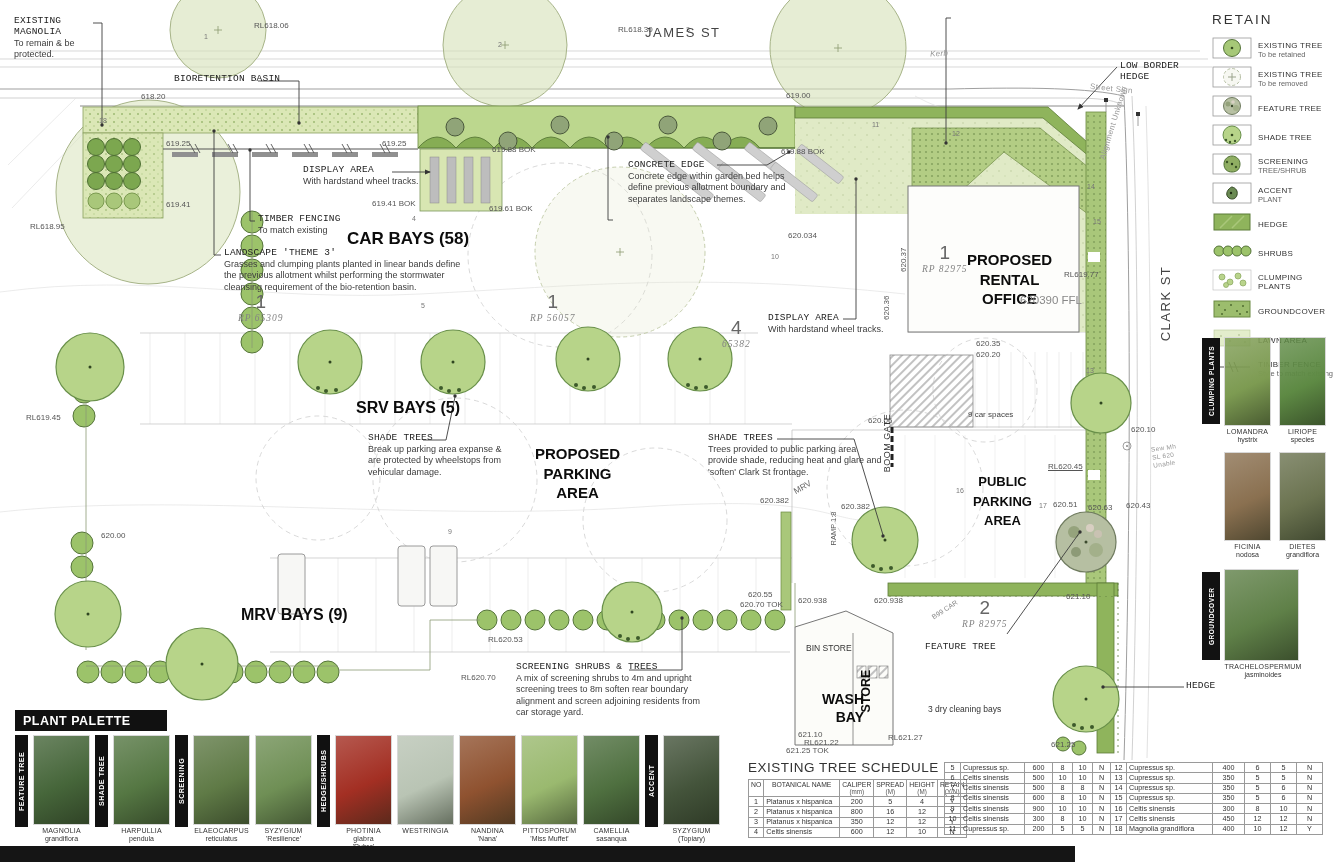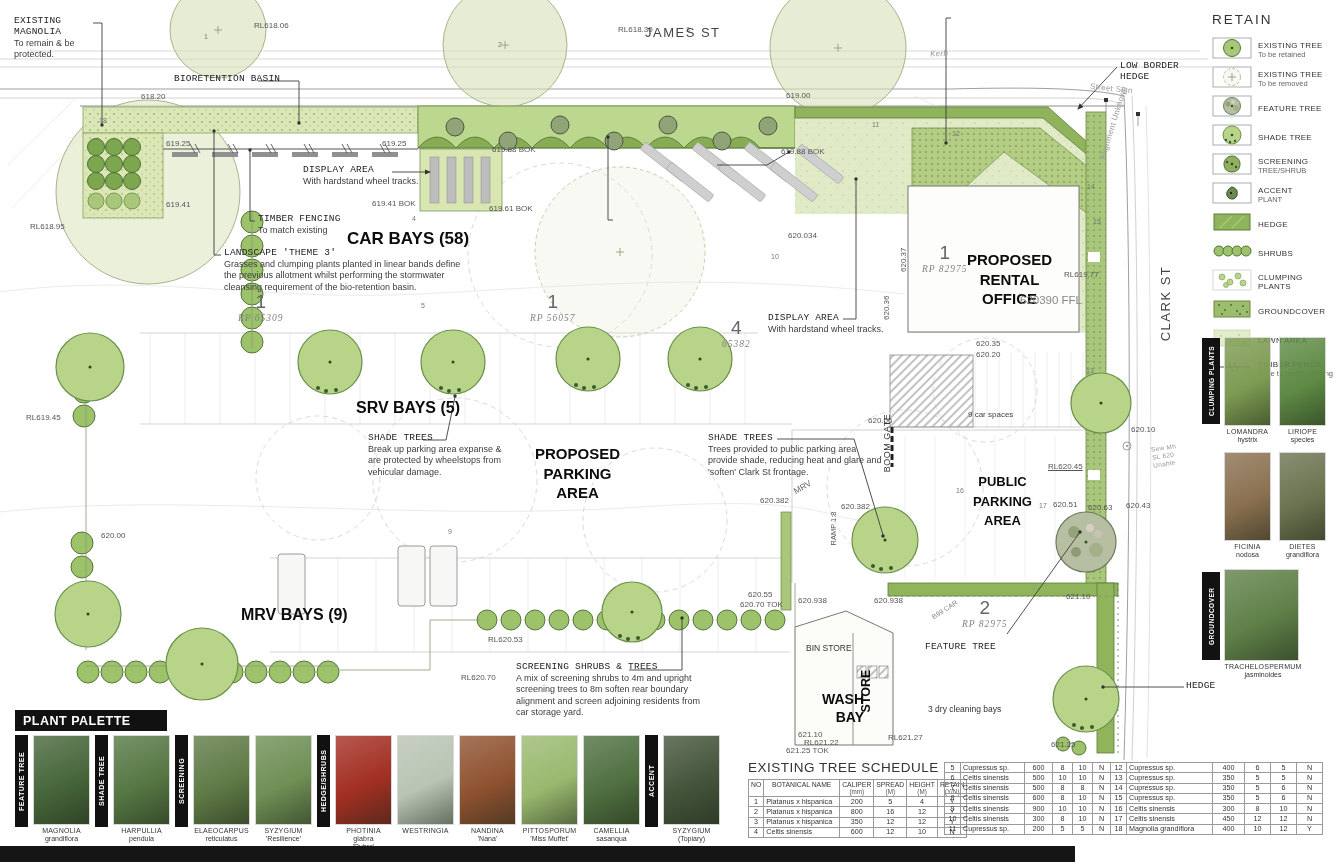--- a/index.html
+++ b/index.html
@@ -503,20 +503,24 @@
   <div class="c-body">With hardstand wheel tracks.</div>
 </div>
 <div class="callout" style="left:258px;top:213px;width:105px">
   <div class="c-title">TIMBER FENCING</div>
   <div class="c-body">To match existing</div>
 </div>
 <div class="callout" style="left:224px;top:247px;width:240px">
   <div class="c-title">LANDSCAPE 'THEME 3'</div>
   <div class="c-body">Grasses and clumping plants planted in linear bands define the previous allotment whilst performing the stormwater cleansing requirement of the bio-retention basin.</div>
 </div>
+<div class="callout" style="left:628px;top:159px;width:165px">
+  <div class="c-title">CONCRETE EDGE</div>
+  <div class="c-body">Concrete edge within garden bed helps define previous allotment boundary and separates landscape themes.</div>
+</div>
 <div class="callout" style="left:1120px;top:60px;width:80px">
   <div class="c-title">LOW BORDER HEDGE</div>
 
 </div>
 <div class="callout" style="left:768px;top:312px;width:140px">
   <div class="c-title">DISPLAY AREA</div>
   <div class="c-body">With hardstand wheel tracks.</div>
 </div>
 <div class="callout" style="left:368px;top:432px;width:135px">
   <div class="c-title">SHADE TREES</div>

